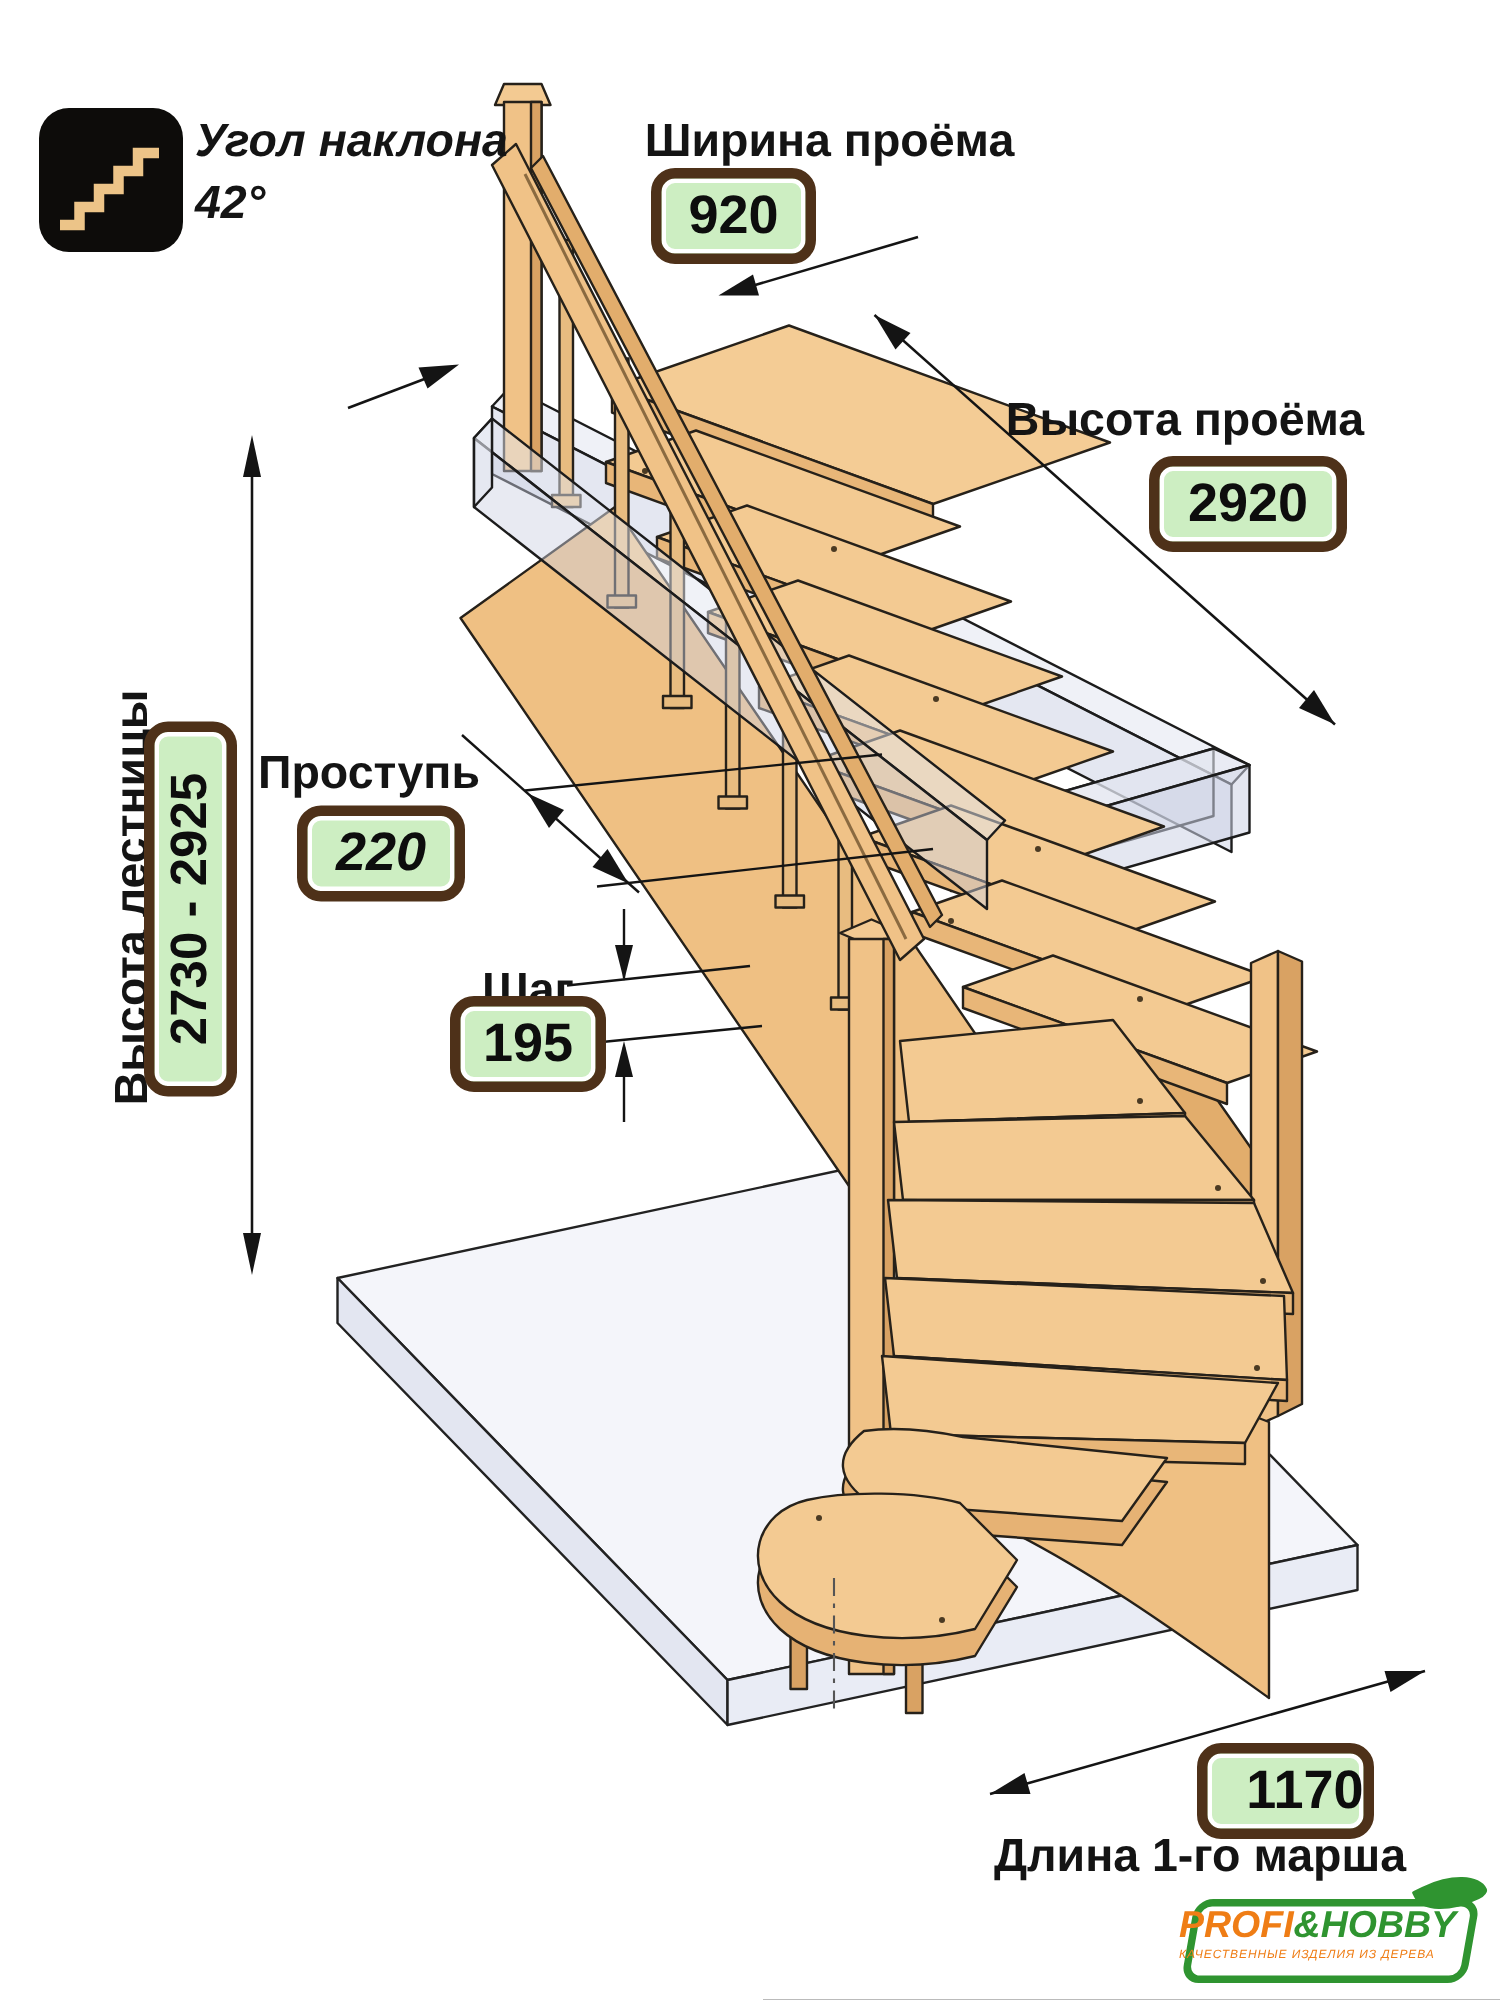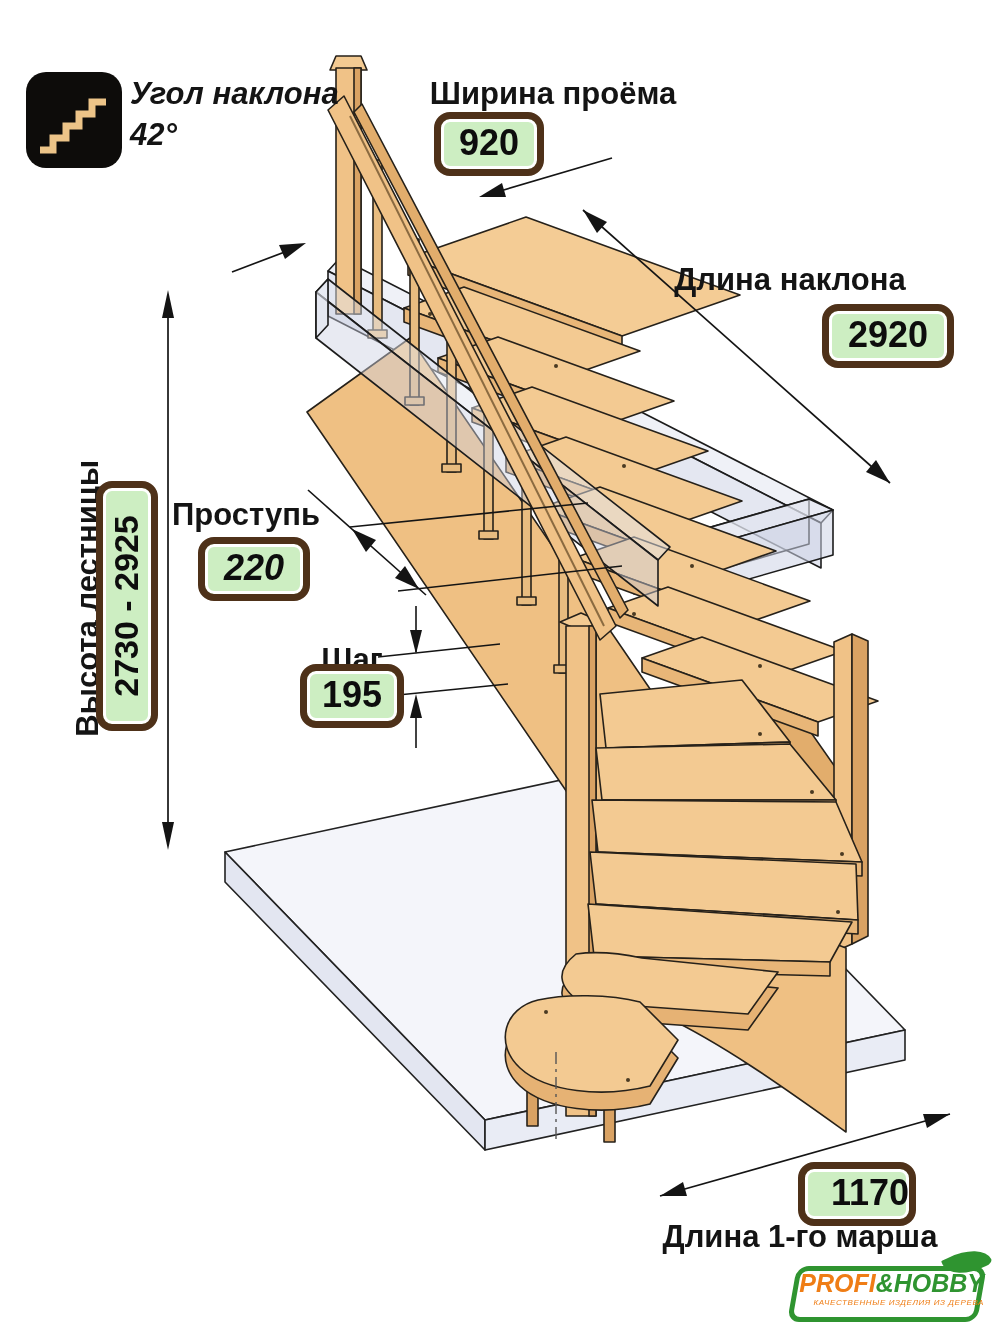--- a/index.html
+++ b/index.html
@@ -31,21 +31,21 @@
   .logo-box{
     position:absolute;left:6px;top:2px;right:2px;bottom:2px;
     background:#fff;border:5px solid #2f9430;border-radius:12px;
     transform:skewX(-10deg);
   }
   .logo-leaf{
     position:absolute;right:-6px;top:-14px;width:46px;height:24px;
     background:#2f9430;border-radius:4% 100% 20% 100%;
     transform:rotate(-26deg);
   }
-  .logo-text{position:absolute;left:0;top:7px;width:100%;text-align:right;}
+  .logo-text{position:absolute;left:0;top:7px;width:100%;text-align:left;}
   .logo-line1{font-size:25px;font-weight:800;font-style:italic;letter-spacing:0px;line-height:1;}
   .lp{color:#ef7d15;} .lg{color:#2f9430;}
   .logo-line2{margin-top:3px;font-size:8px;font-weight:400;font-style:italic;color:#ef7d15;letter-spacing:0.6px;line-height:1;}
 </style>
 </head>
 <body>
 
 <div class="canvas">
 
   <svg id="diagram-svg" width="1000" height="1333" viewBox="0 0 1000 1333">
@@ -260,22 +260,22 @@
     <svg width="96" height="96" viewBox="0 0 96 96">
       <path d="M14,78 h13 v-12 h13 v-12 h13 v-12 h13 v-12 h14" fill="none" stroke="#ecc488" stroke-width="7"></path>
     </svg>
   </div>
   <div class="lbl italic" style="left:130px;top:78px;text-align:left;">Угол наклона</div>
   <div class="lbl italic" style="left:130px;top:119px;text-align:left;">42°</div>
 
   <div class="lbl" style="left:400px;top:78px;width:306px;">Ширина проёма</div>
   <div class="badge" style="left:434px;top:112px;width:96px;">920</div>
 
-  <div class="lbl" style="left:640px;top:264px;width:300px;">Длина наклона</div>
-  <div class="badge" style="left:822px;top:304px;width:118px;">2920</div>
+  <div class="lbl" style="left:640px;top:264px;width:300px;">Высота проёма</div>
+  <div class="badge" style="left:766px;top:304px;width:118px;">2920</div>
 
   <div class="lbl vrot" style="left:-57px;top:582px;width:290px;">Высота лестницы</div>
   <div class="badge vrot" style="left:2px;top:575px;width:236px;font-size:34px;">2730 - 2925</div>
 
   <div class="lbl" style="left:146px;top:499px;width:200px;">Проступь</div>
   <div class="badge" style="left:198px;top:537px;width:98px;font-style:italic;">220</div>
 
   <div class="lbl" style="left:302px;top:631px;width:100px;margin-top:13px;">Шаг</div>
   <div class="badge" style="left:300px;top:664px;width:90px;">195</div>
 

